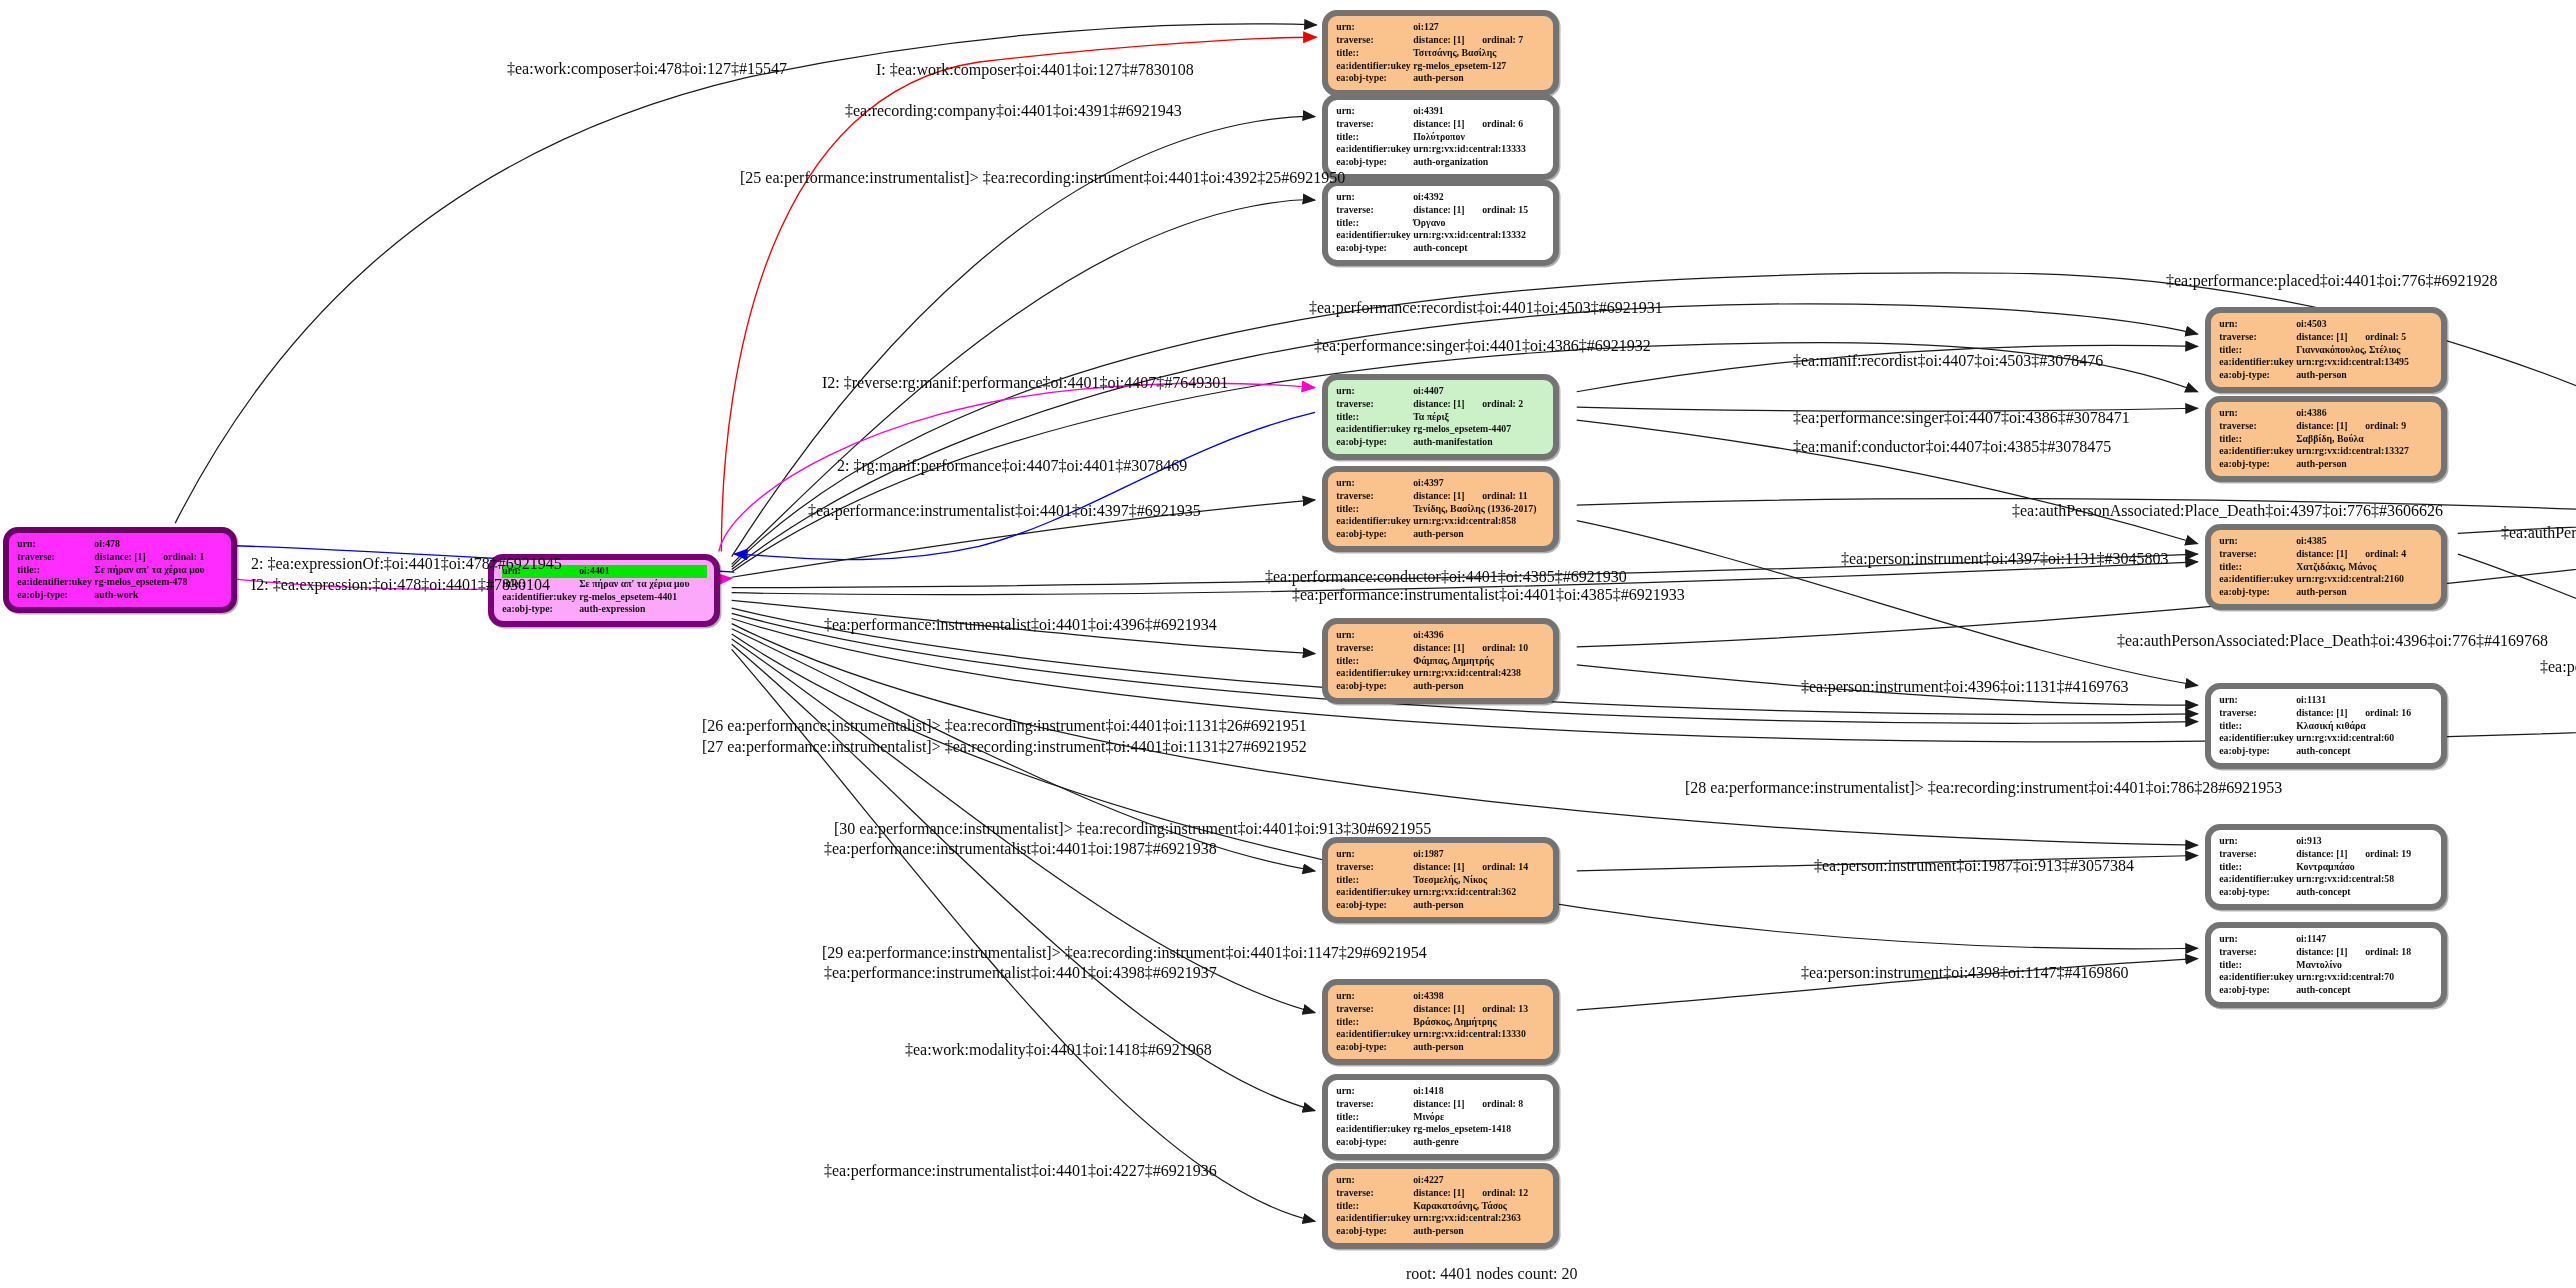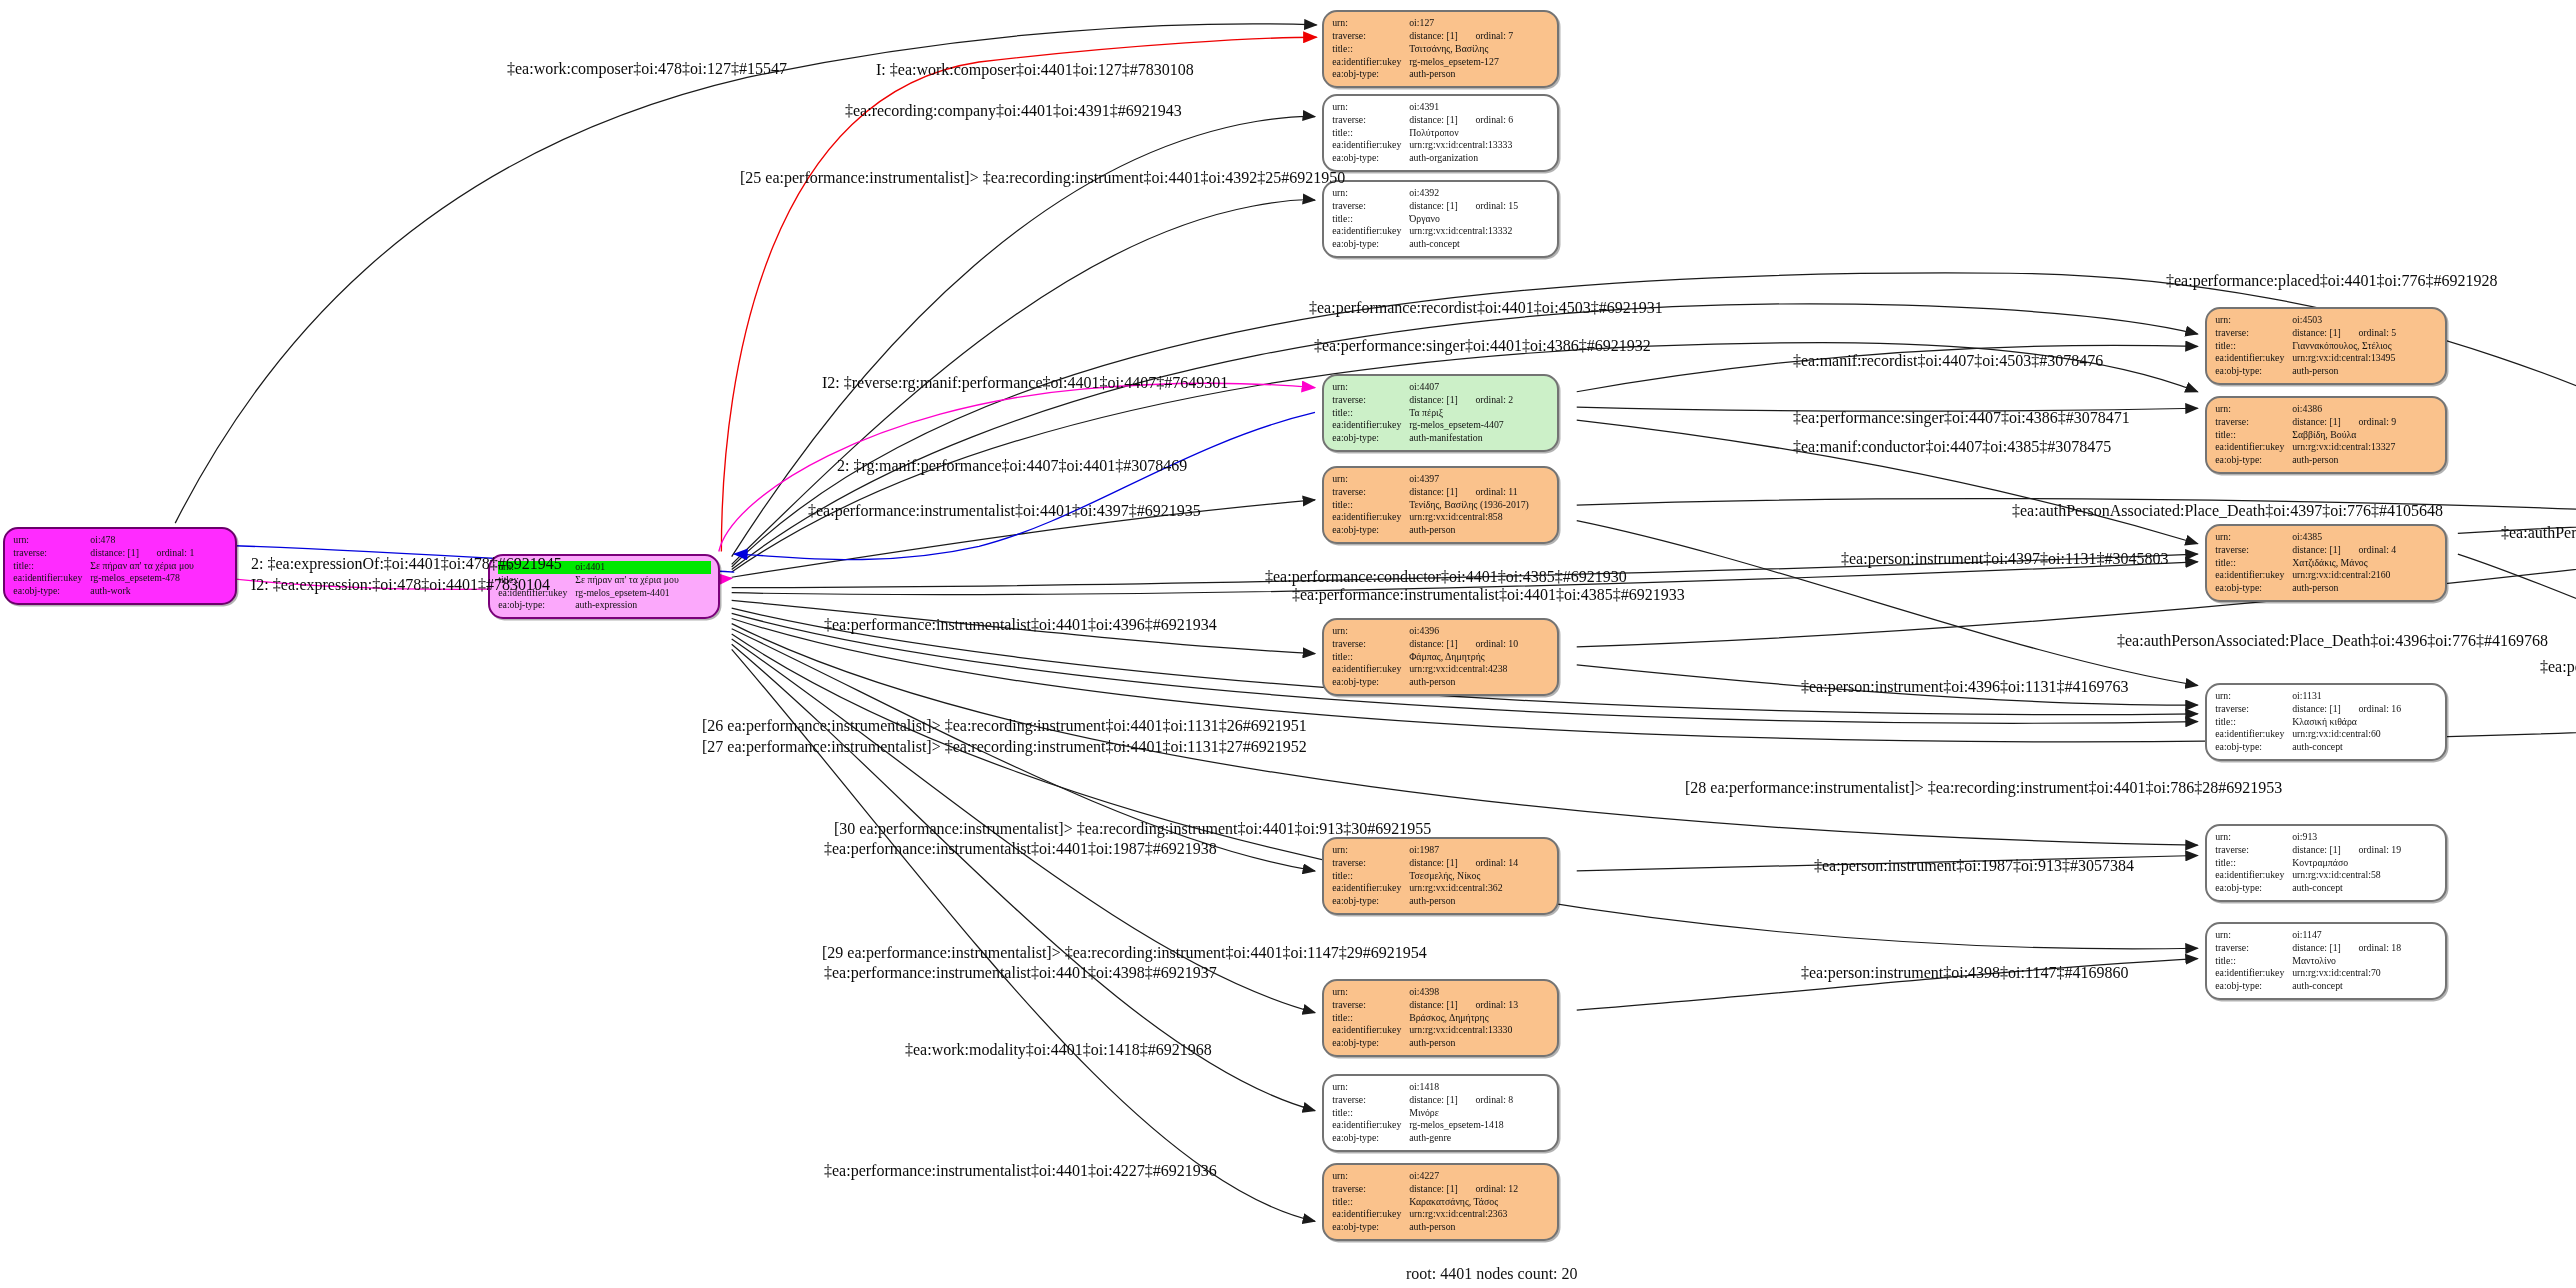--- a/index.html
+++ b/index.html
@@ -1,23 +1,23 @@
 <!DOCTYPE html>
 <html style="font-size:8.2px"><head>
 <meta charset="utf-8">
 <style>
   html,body{margin:0;padding:0;background:#ffffff;}
   #stage{position:relative;width:3087px;height:1289px;background:#ffffff;
          font-family:"Liberation Serif","DejaVu Serif",serif;overflow:hidden;}
   svg.edges{position:absolute;left:0;top:0;width:3087px;height:1289px;pointer-events:none;}
 
-  .node{position:absolute;box-sizing:border-box;border:2px solid #737373;
+  .node{position:absolute;box-sizing:border-box;border:6px solid #737373;
         border-radius:15px;background:#ffffff;
         box-shadow:1.5px 1.5px 0 rgba(0,0,0,0.30);
-        padding:5.2px 7.2px 5.2px 8.2px;}
+        padding:5.2px 7.2px 5.2px 8.2px;font-weight:bold;}
   .node.orange{background:#fac28c;}
   .node.green{background:#ccf0c8;}
   .node.magenta{background:#ff2bff;border-color:#6b006b;}
   .node.pinkroot{background:#fba8fb;border-color:#7a007a;}
   .node.plain{background:#ffffff;}
 
   .row{display:flex;line-height:1.30;white-space:nowrap;}
   .k{width:77px;flex:0 0 77px;font-size:9.8px;color:#111;}
   .v{font-size:9.8px;color:#111;}
   .v .ord{display:inline-block;margin-left:17.5px;}
@@ -546,21 +546,21 @@
   <div class="elabel" style="left:740px;top:169px;">[25 ea:performance:instrumentalist]&gt; ‡ea:recording:instrument‡oi:4401‡oi:4392‡25#6921950</div>
   <div class="elabel" style="left:2166px;top:272px;">‡ea:performance:placed‡oi:4401‡oi:776‡#6921928</div>
   <div class="elabel" style="left:1309px;top:299px;">‡ea:performance:recordist‡oi:4401‡oi:4503‡#6921931</div>
   <div class="elabel" style="left:1314px;top:337px;">‡ea:performance:singer‡oi:4401‡oi:4386‡#6921932</div>
   <div class="elabel" style="left:1793px;top:352px;">‡ea:manif:recordist‡oi:4407‡oi:4503‡#3078476</div>
   <div class="elabel" style="left:822px;top:374px;">I2: ‡reverse:rg:manif:performance‡oi:4401‡oi:4407‡#7649301</div>
   <div class="elabel" style="left:1793px;top:409px;">‡ea:performance:singer‡oi:4407‡oi:4386‡#3078471</div>
   <div class="elabel" style="left:837px;top:457px;">2: ‡rg:manif:performance‡oi:4407‡oi:4401‡#3078469</div>
   <div class="elabel" style="left:1793px;top:438px;">‡ea:manif:conductor‡oi:4407‡oi:4385‡#3078475</div>
   <div class="elabel" style="left:808px;top:502px;">‡ea:performance:instrumentalist‡oi:4401‡oi:4397‡#6921935</div>
-  <div class="elabel" style="left:2012px;top:502px;">‡ea:authPersonAssociated:Place_Death‡oi:4397‡oi:776‡#4105648</div>
+  <div class="elabel" style="left:2012px;top:502px;">‡ea:authPersonAssociated:Place_Death‡oi:4397‡oi:776‡#3606626</div>
   <div class="elabel" style="left:2501px;top:524px;">‡ea:authPersonAssociated:Place_Death‡oi:4385‡oi:776‡#7648113</div>
   <div class="elabel" style="left:251px;top:555px;">2: ‡ea:expressionOf:‡oi:4401‡oi:478‡#6921945</div>
   <div class="elabel" style="left:251px;top:576px;">I2: ‡ea:expression:‡oi:478‡oi:4401‡#7830104</div>
   <div class="elabel" style="left:1265px;top:568px;">‡ea:performance:conductor‡oi:4401‡oi:4385‡#6921930</div>
   <div class="elabel" style="left:1292px;top:586px;">‡ea:performance:instrumentalist‡oi:4401‡oi:4385‡#6921933</div>
   <div class="elabel" style="left:1801px;top:550px;margin-left:40px;">‡ea:person:instrument‡oi:4397‡oi:1131‡#3045803</div>
   <div class="elabel" style="left:2540px;top:658px;">‡ea:person:instrument‡oi:4385‡oi:786‡#7648136</div>
   <div class="elabel" style="left:824px;top:616px;">‡ea:performance:instrumentalist‡oi:4401‡oi:4396‡#6921934</div>
   <div class="elabel" style="left:2117px;top:632px;">‡ea:authPersonAssociated:Place_Death‡oi:4396‡oi:776‡#4169768</div>
   <div class="elabel" style="left:1801px;top:678px;">‡ea:person:instrument‡oi:4396‡oi:1131‡#4169763</div>

